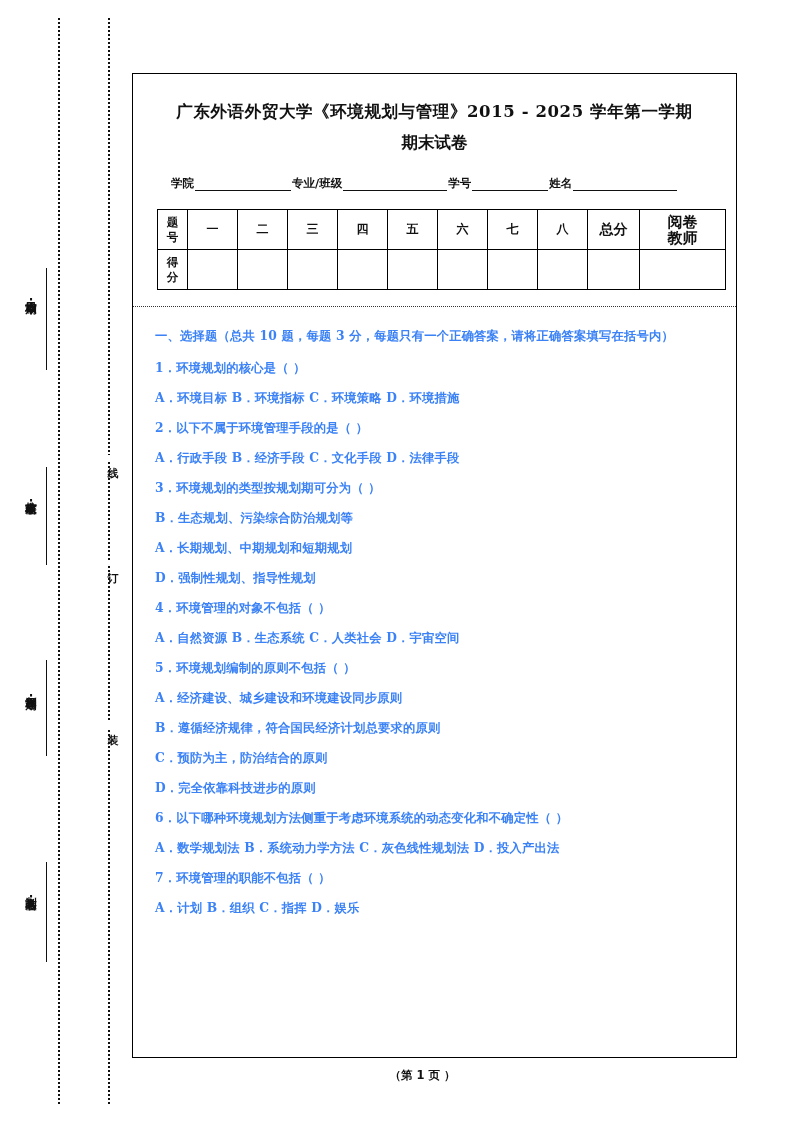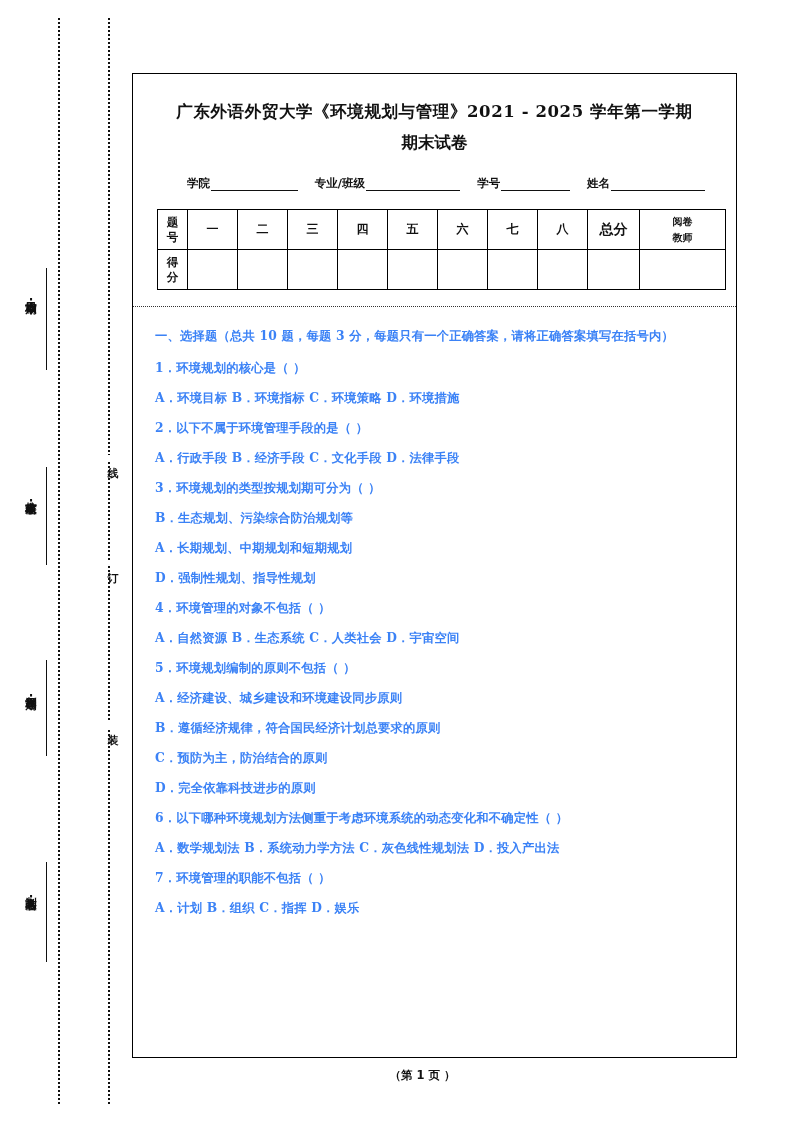--- a/index.html
+++ b/index.html
@@ -112,21 +112,21 @@
 
   
   #student-info {
     display: flex;
     align-items: flex-end;
     font-size: 11.5px;
     font-weight: 700;
     margin: 0 8px 18px 16px;
     color: #111;
   }
-  #student-info .fld-label { white-space: nowrap; margin-left: 16px; }
+  #student-info .fld-label { white-space: nowrap; }
   #student-info .fld-blank {
     border-bottom: 1.3px solid #111;
     height: 13px;
     margin: 0 1px;
   }
   .blank-w1 { width: 96px; }
   .blank-w2 { width: 104px; }
   .blank-w3 { width: 76px; }
   .blank-w4 { width: 104px; }
 
@@ -143,21 +143,21 @@
     vertical-align: middle;
     font-size: 12px;
     font-weight: 700;
     color: #111;
     height: 40px;
     padding: 0;
   }
   #score-table .col-head { width: 30px; font-size: 11.5px; line-height: 15px; }
   #score-table .col-num  { width: 50px; }
   #score-table .col-sum  { width: 52px; font-size: 14px; }
-  #score-table .col-teacher { width: 86px; font-size: 10px; line-height: 16px; }
+  #score-table .col-teacher { width: 86px; font-size: 15px; line-height: 16px; }
   .stack-char { display: block; }
 
   
   #table-separator {
     border-top: 1.8px dotted #333;
     margin: 0 -22px 14px -22px;
     height: 0;
   }
 
   
@@ -213,21 +213,21 @@
   <div class="margin-label" id="label-maker-date">制卷日期:</div>
   <div class="margin-label" id="label-maker-sign">制卷人签名:</div>
 
   <div class="seam-char" id="seam-xian">线</div>
   <div class="seam-char" id="seam-ding">订</div>
   <div class="seam-char" id="seam-zhuang">装</div>
 </div>
 
 <div id="paper-frame">
 
-  <div id="exam-title">广东外语外贸大学《环境规划与管理》2021 - 2025 学年第一学期</div>
+  <div id="exam-title">广东外语外贸大学《环境规划与管理》2015 - 2025 学年第一学期</div>
   <div id="exam-subtitle">期末试卷</div>
 
   <div id="student-info">
     <span class="fld-label">学院</span>
     <span class="fld-blank blank-w1"></span>
     <span class="fld-label">专业/班级</span>
     <span class="fld-blank blank-w2"></span>
     <span class="fld-label">学号</span>
     <span class="fld-blank blank-w3"></span>
     <span class="fld-label">姓名</span>

